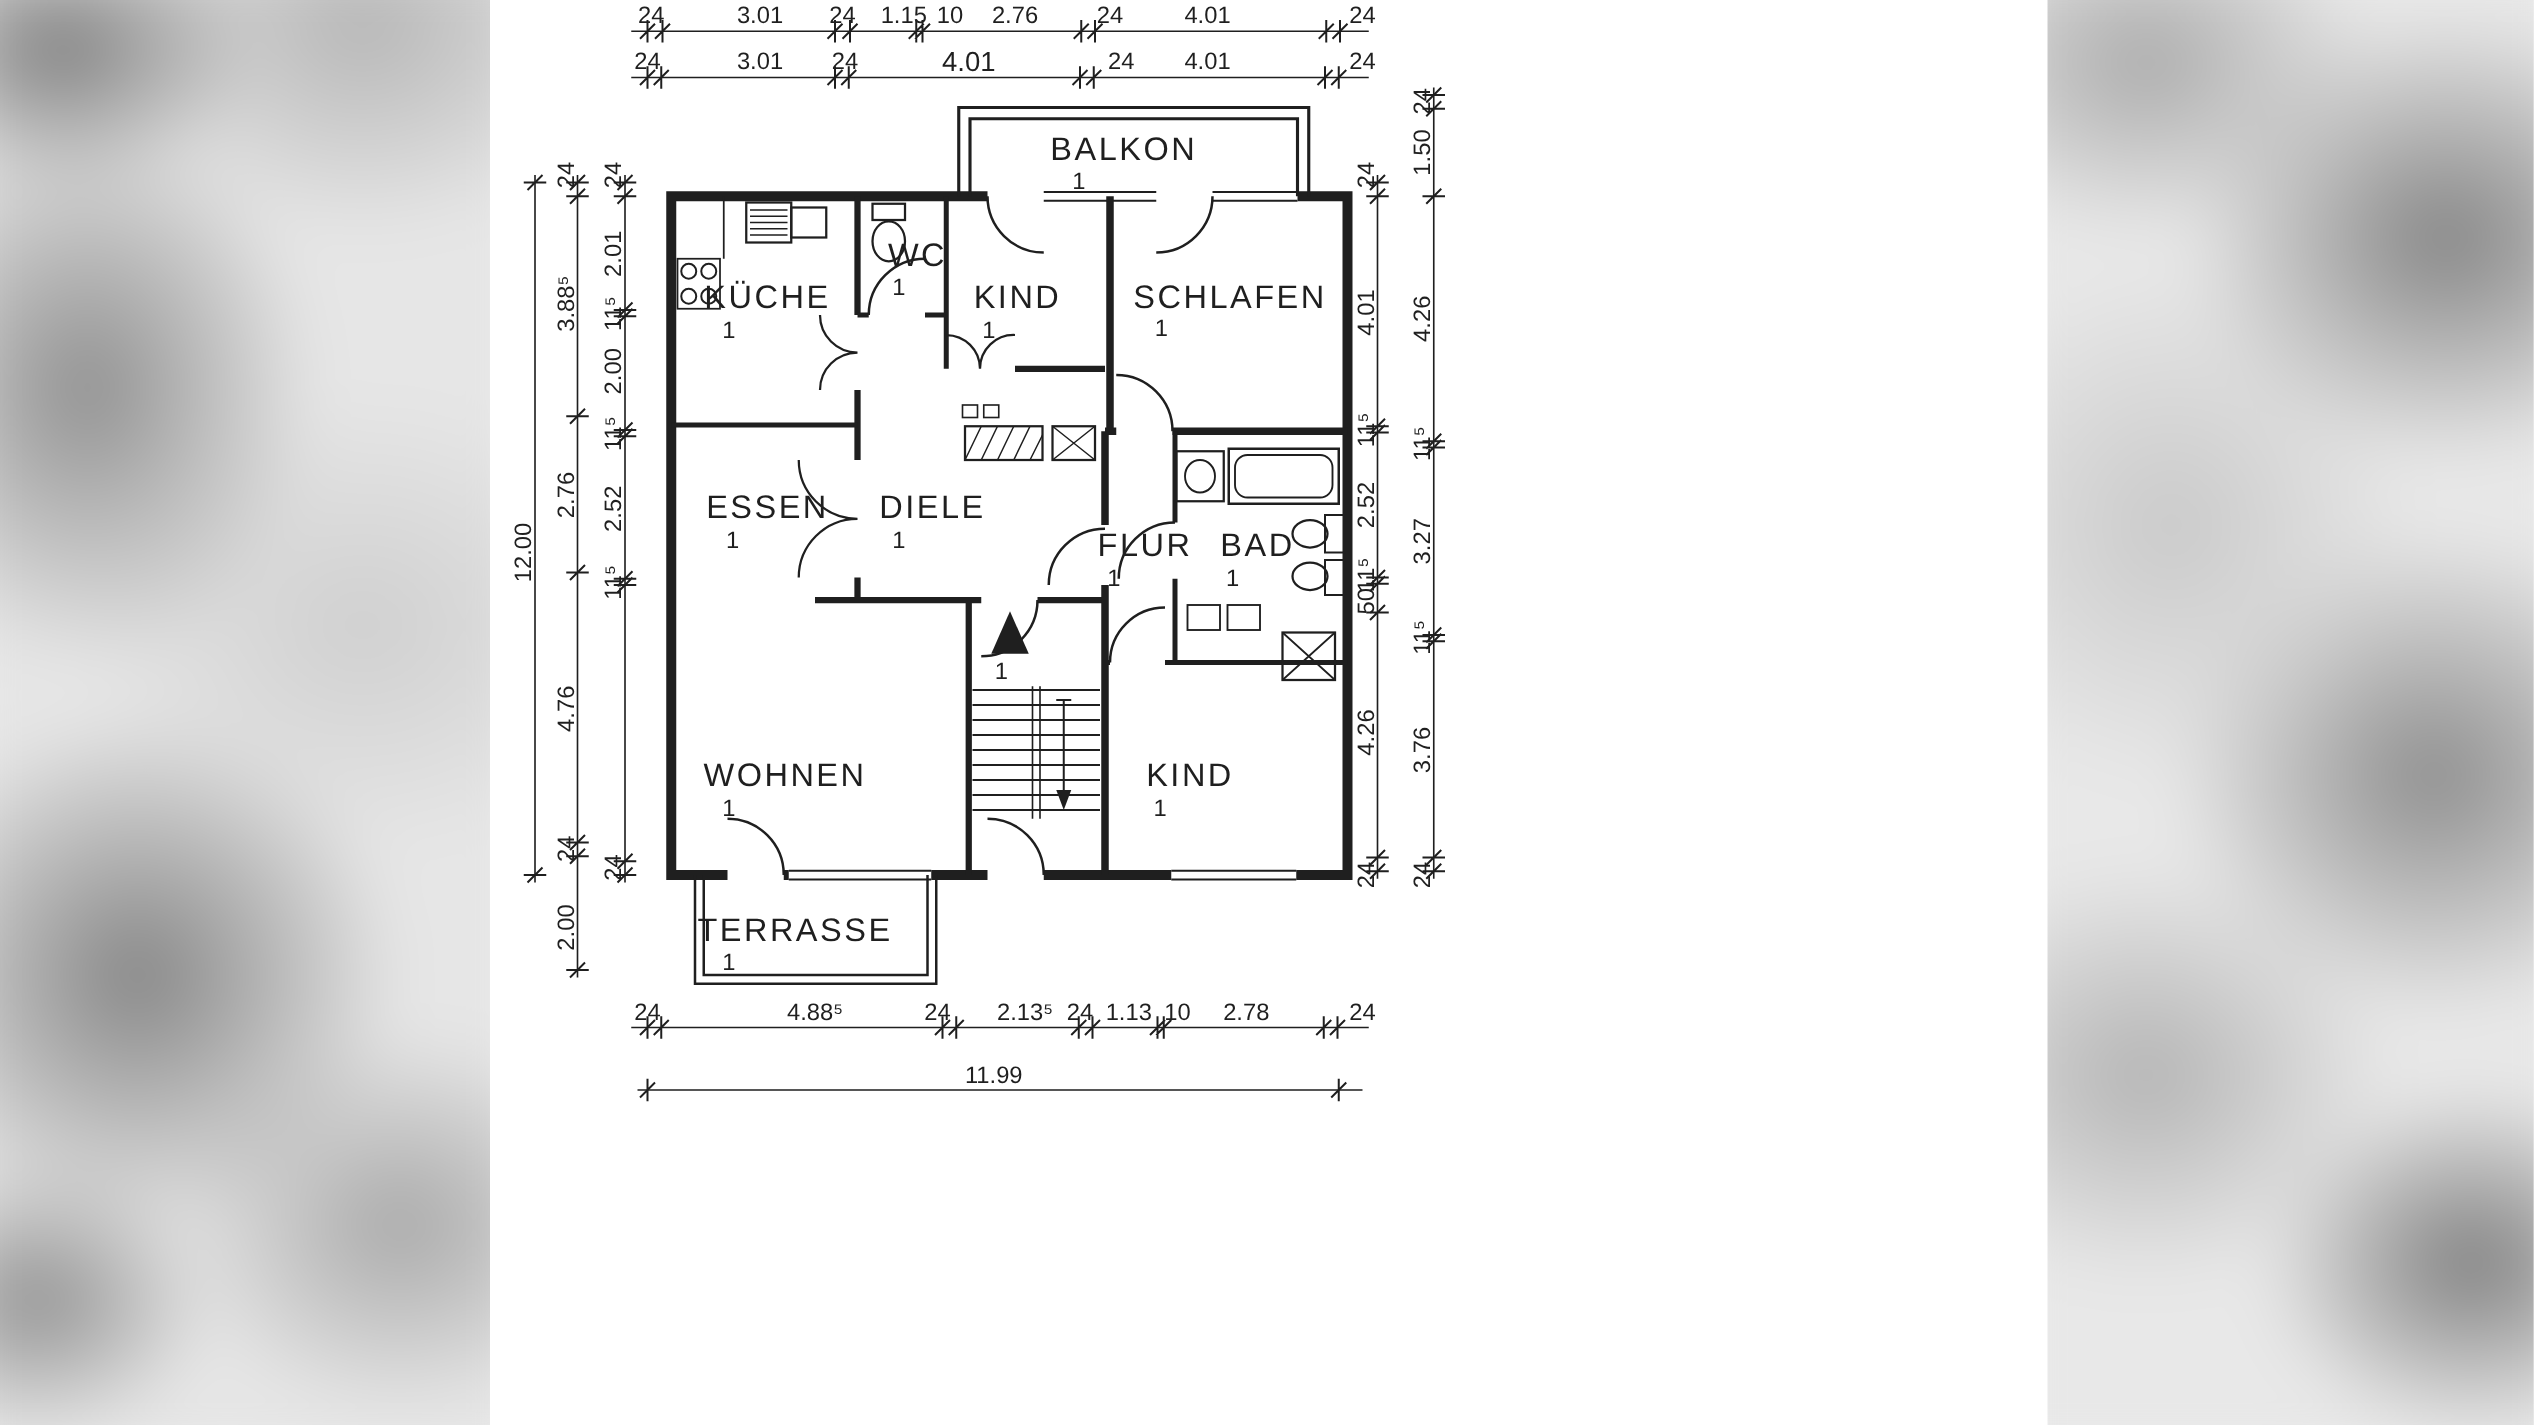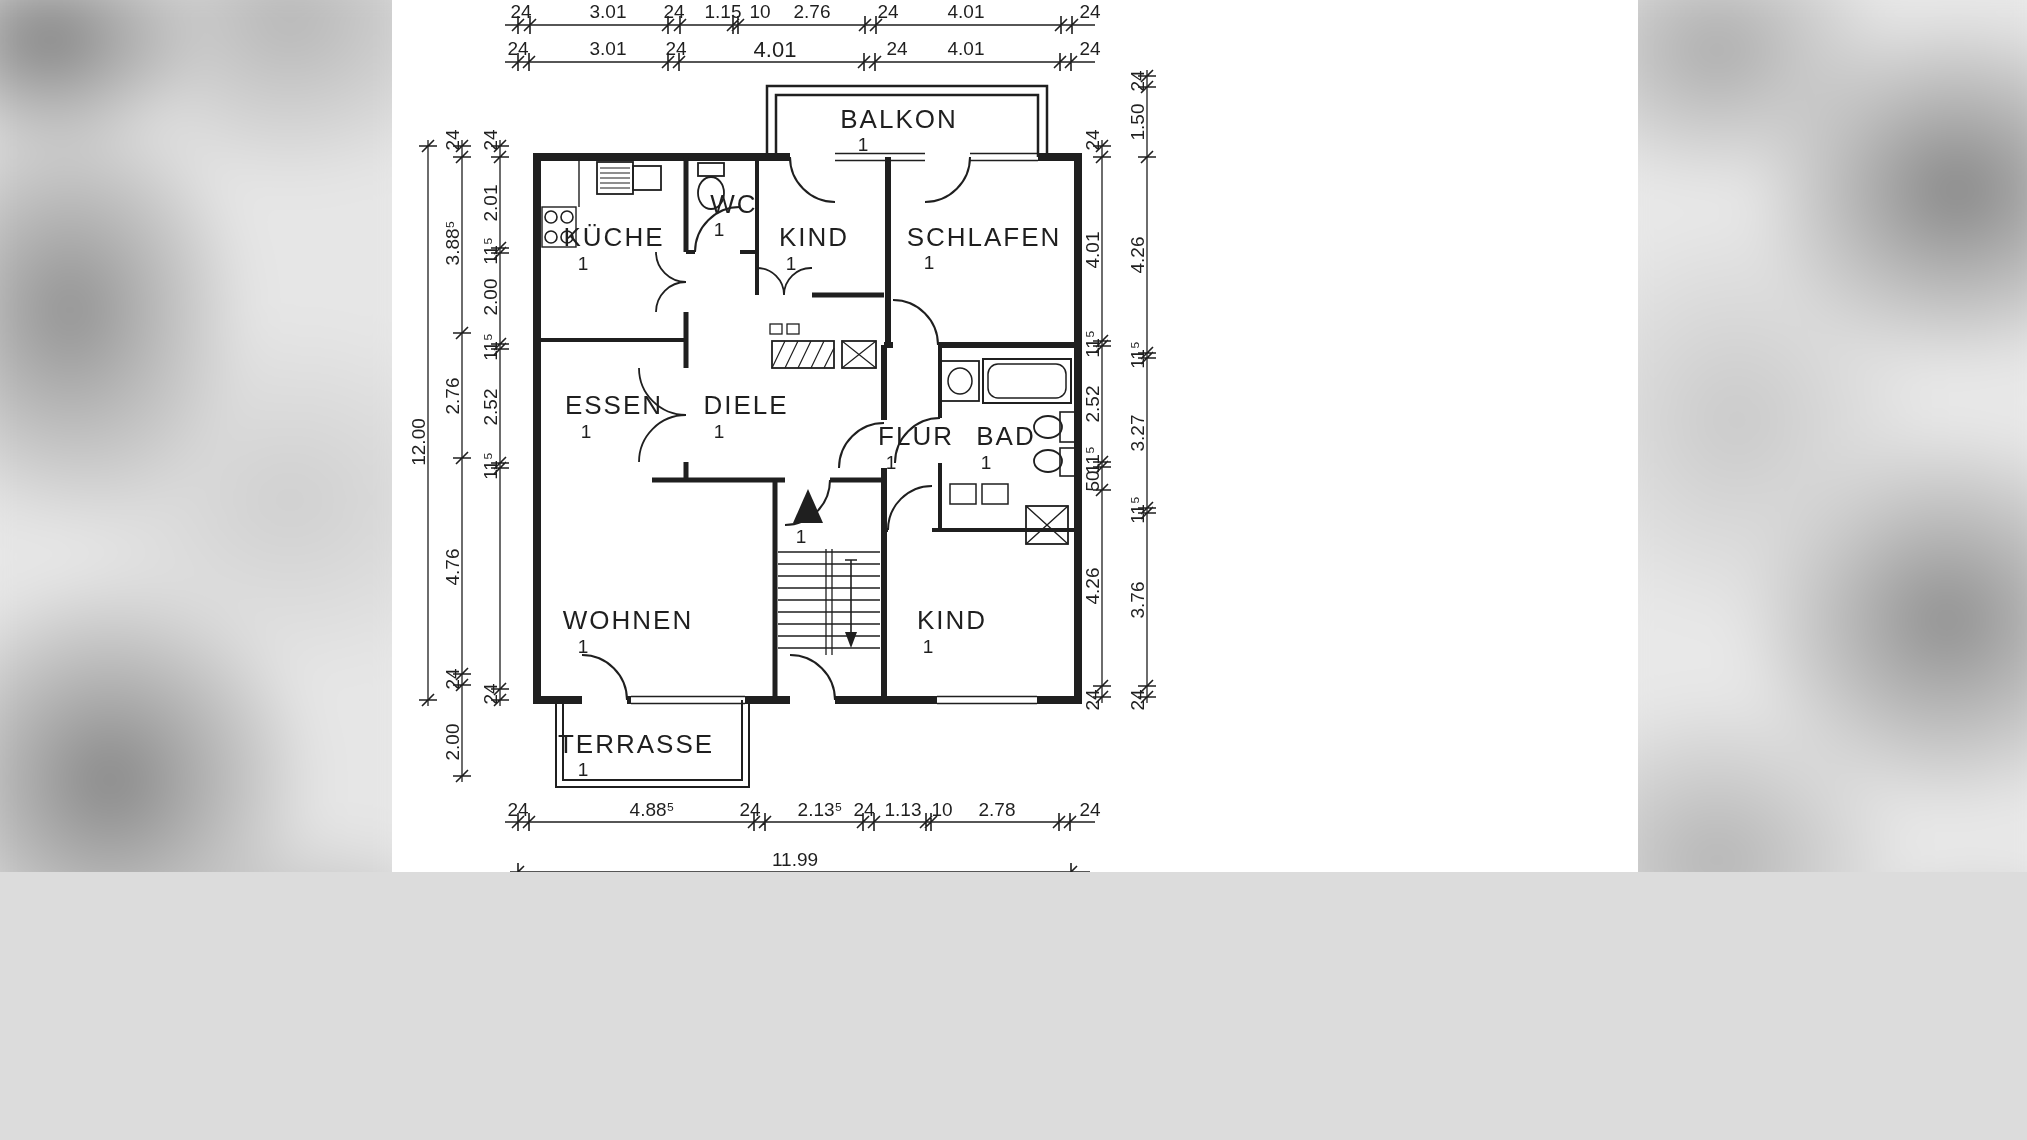--- a/index.html
+++ b/index.html
@@ -1,16 +1,16 @@
 <!DOCTYPE html>
 <html><head>
 <meta charset="utf-8">
 <style>
   html,body{margin:0;padding:0;background:#dcdcdc;}
-  .stage{position:relative;width:2027px;height:872px;background:#ffffff;overflow:hidden;
+  .stage{position:relative;width:2027px;height:1140px;background:#ffffff;overflow:hidden;
          font-family:"Liberation Sans","DejaVu Sans",sans-serif;}
   .blur-bg{position:absolute;top:-40px;height:1220px;filter:blur(24px);}
   .blur-left{left:-40px;width:470px;background:
     radial-gradient(220px 160px at 90px 80px,#7d7d7d,rgba(125,125,125,0) 70%),
     radial-gradient(300px 240px at 330px 60px,#b5b5b5,rgba(181,181,181,0) 70%),
     radial-gradient(260px 320px at 110px 350px,#8f8f8f,rgba(143,143,143,0) 70%),
     radial-gradient(320px 260px at 330px 540px,#cfcfcf,rgba(207,207,207,0) 70%),
     radial-gradient(300px 300px at 150px 820px,#858585,rgba(133,133,133,0) 70%),
     radial-gradient(260px 220px at 360px 1020px,#a8a8a8,rgba(168,168,168,0) 70%),
     radial-gradient(200px 160px at 70px 1080px,#909090,rgba(144,144,144,0) 70%),

